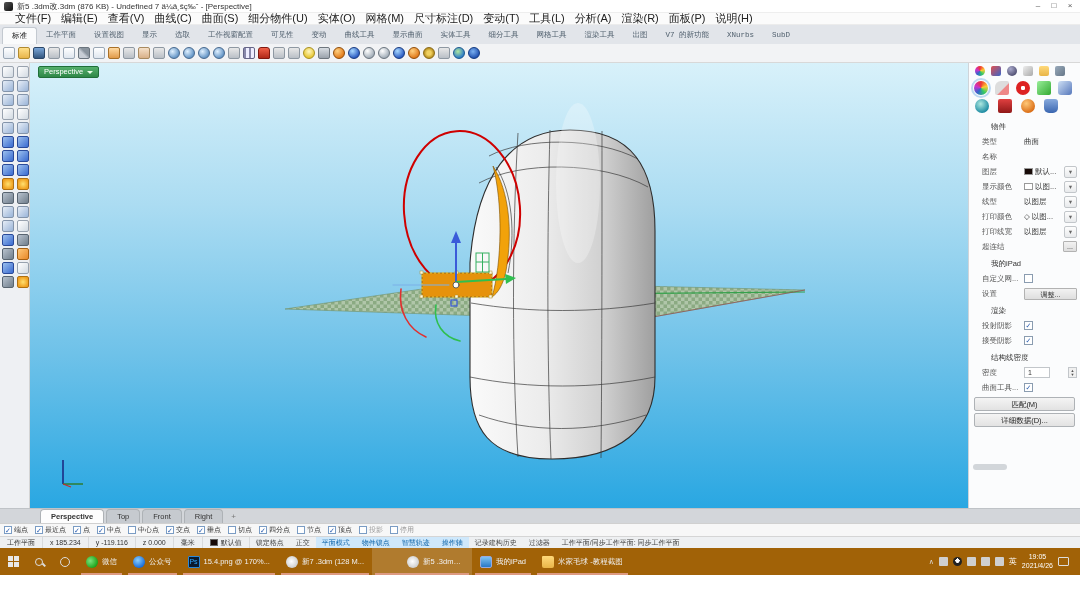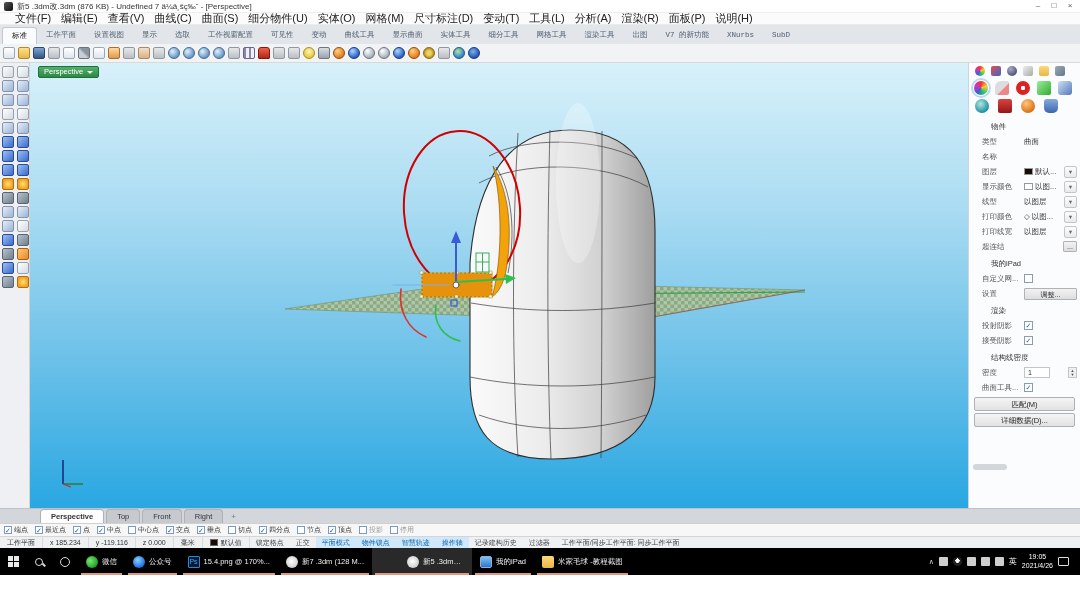--- a/index.html
+++ b/index.html
@@ -103,21 +103,21 @@
   .oitem.dim { color:#999; }
 
   
   .statusrow { height:12px; background:#eef0f2; border-top:1px solid #d5d5d5; display:flex; align-items:center; font-size:7px; color:#333; }
   .scell { padding:0 7px; border-right:1px solid #d8dadc; white-space:nowrap; height:100%; display:flex; align-items:center; gap:3px; }
   .stoggle { padding:0 6px; white-space:nowrap; height:100%; display:flex; align-items:center; color:#444; }
   .stoggle.on { background:#cfe8fb; color:#0a62a8; }
   .lsw { width:8px; height:7px; background:#170a07; border:1px solid #666; }
 
   
-  .taskbar { height:27px; background:#000000; display:flex; align-items:stretch; color:#eee; }
+  .taskbar { height:27px; background:#a16207; display:flex; align-items:stretch; color:#eee; }
   .tb-btn { width:26px; display:flex; align-items:center; justify-content:center; flex:none; }
   .winlogo { width:11px; height:11px; display:grid; grid-template-columns:5px 5px; gap:1px; }
   .winlogo i { background:#e8e8e8; }
   .searchglyph { width:8px; height:8px; border:1.5px solid #ddd; border-radius:50%; position:relative; }
   .searchglyph::after { content:""; position:absolute; width:4px; height:1.5px; background:#ddd; transform:rotate(45deg); right:-4px; bottom:-1px; }
   .ring { width:10px; height:10px; border:1.5px solid #ddd; border-radius:50%; }
   .tb-app { display:flex; align-items:center; gap:4px; padding:0 8px; font-size:7.5px; position:relative; max-width:100px; flex:none; }
   .tb-app::after { content:""; position:absolute; left:3px; right:3px; bottom:0; height:2px; background:#dd9a82; }
   .tb-app.active { background:rgba(255,255,255,.16);padding-left:35px; }
   .tlabel { white-space:nowrap; overflow:hidden; text-overflow:ellipsis; color:#f0f0f0; }

